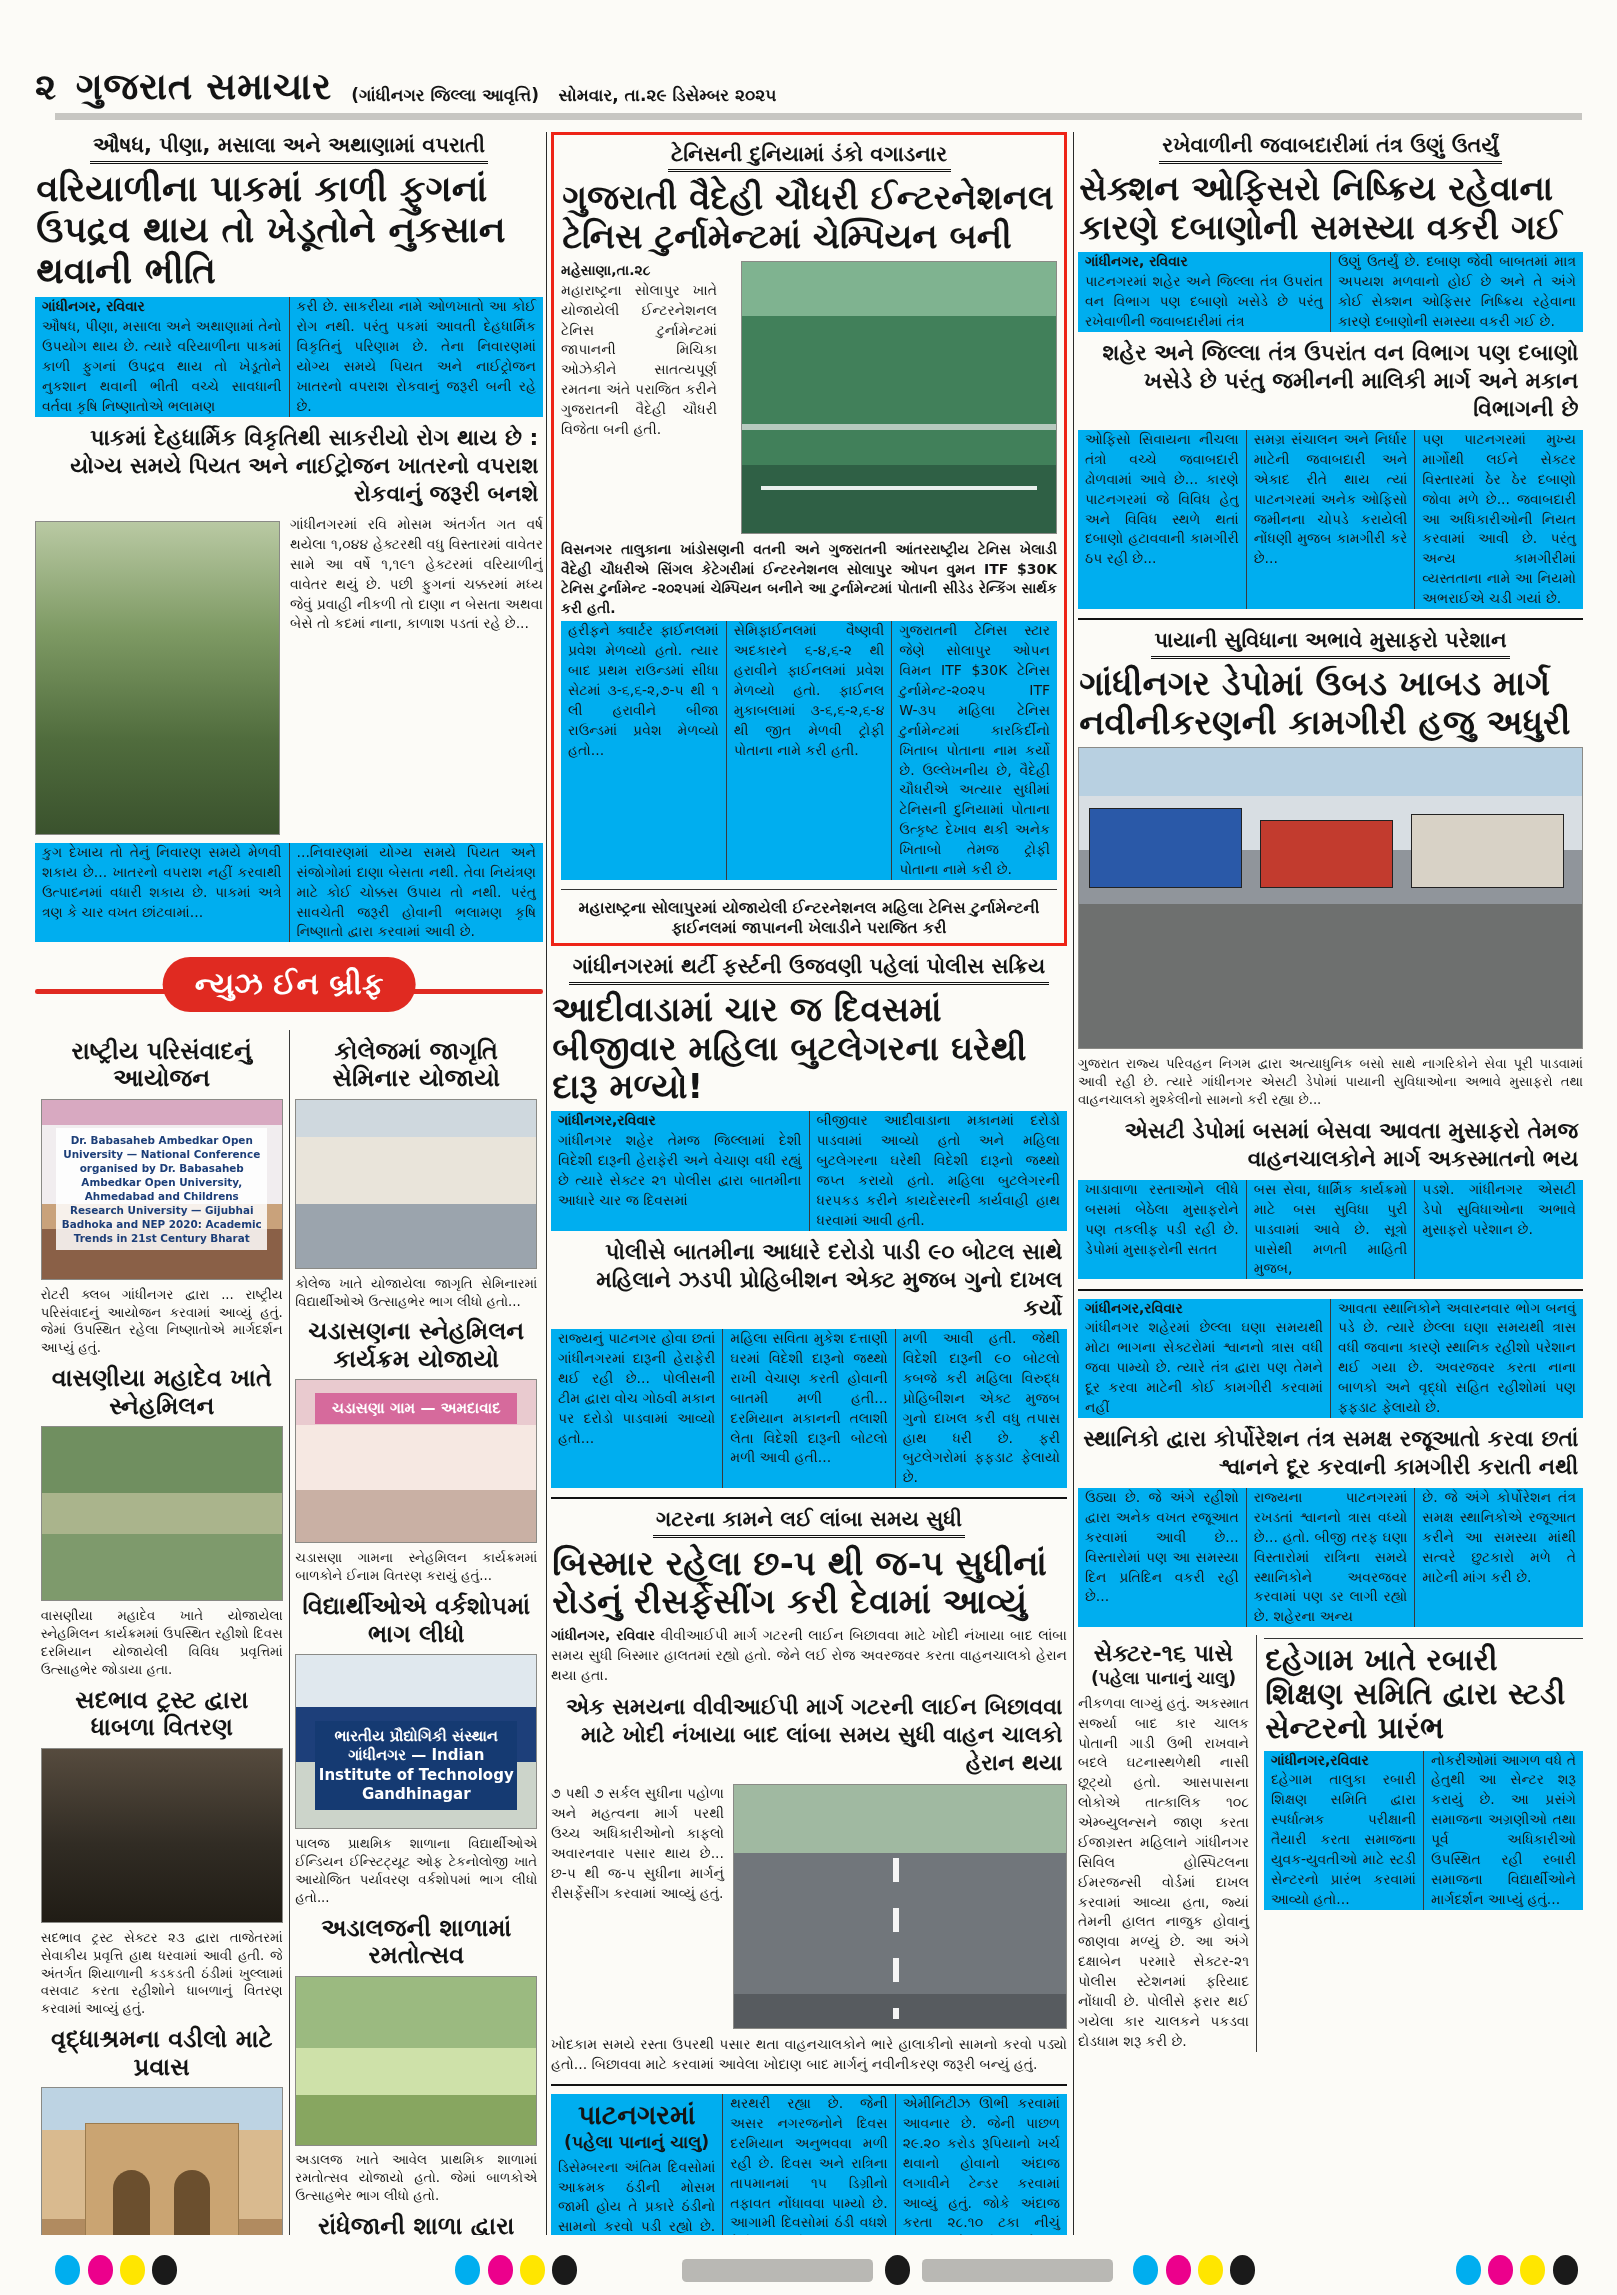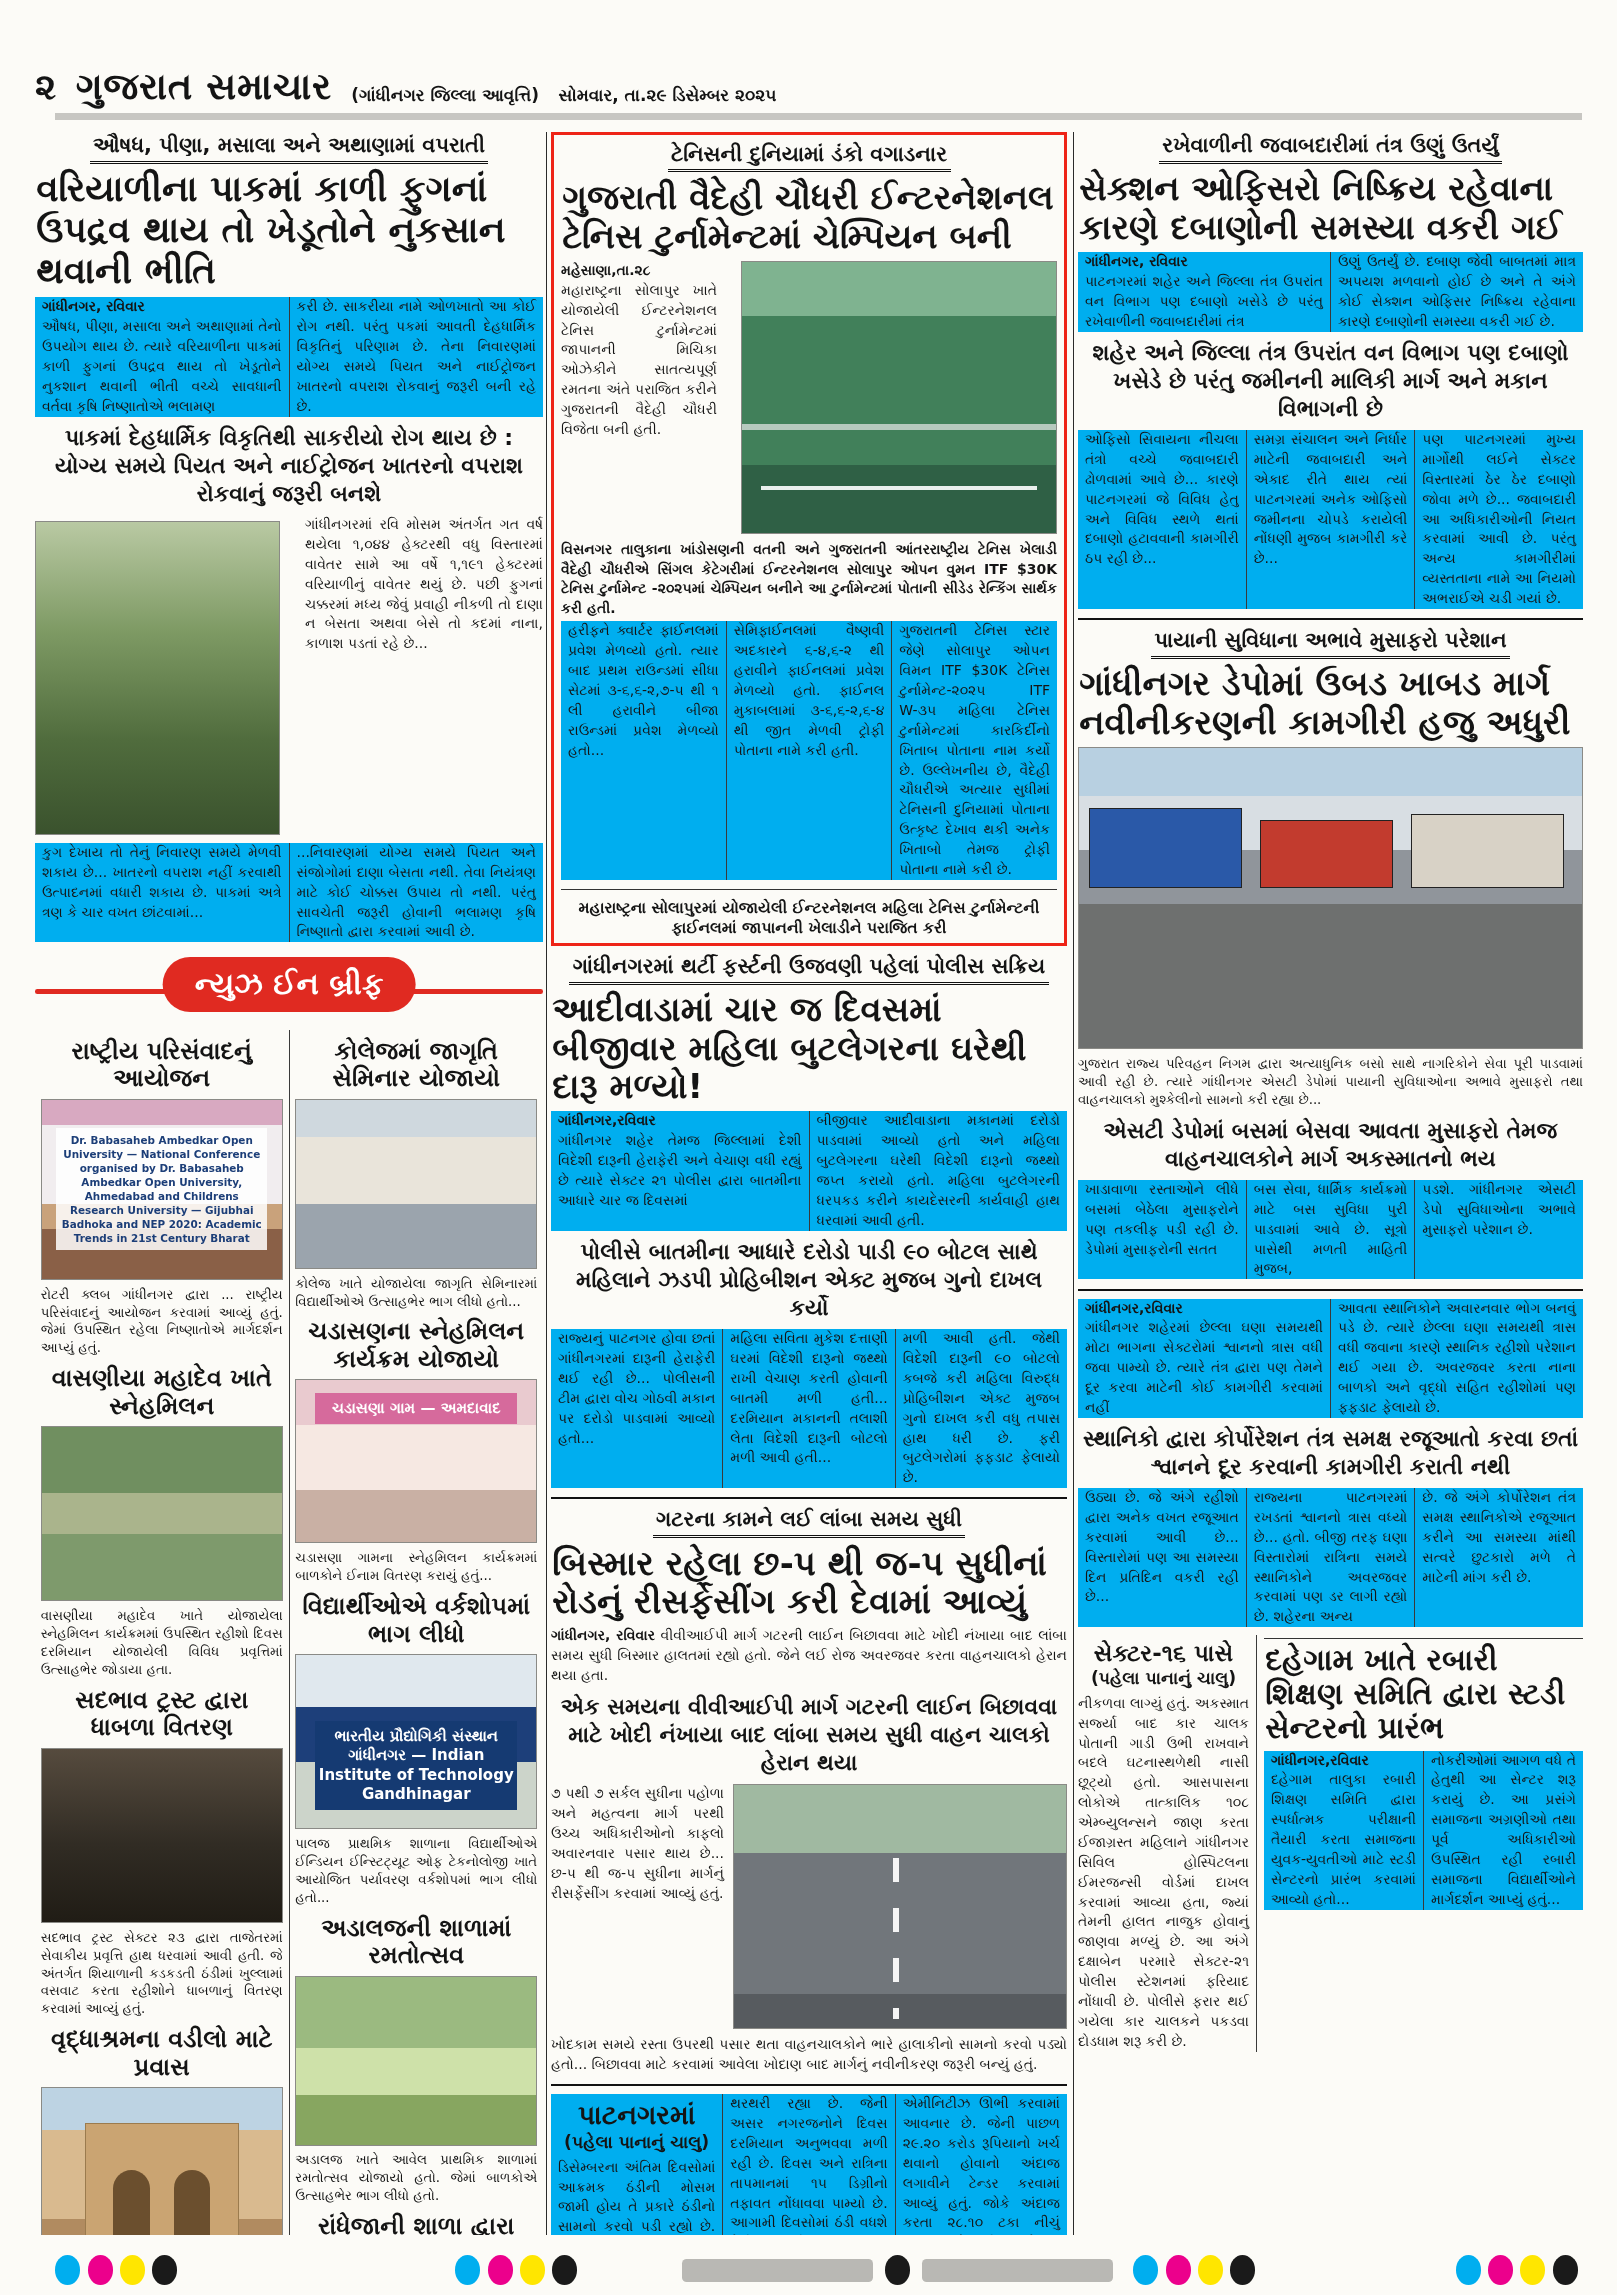--- a/index.html
+++ b/index.html
@@ -18,21 +18,21 @@
   .zone{position:absolute;top:132px;height:2103px;overflow:hidden}
   #zl{left:35px;width:508px}
   #zm{left:551px;width:516px}
   #zr{left:1078px;width:505px}
   .vrule{position:absolute;top:132px;height:2103px;width:1.2px;background:#2a2a2a}
 
   .kickwrap{text-align:center;margin:1.2px 3.5px 5.8px}
   .kick{display:inline-block;font-weight:bold;font-size:21px;border-bottom:3.5px double #111;padding:0 3.5px 3.5px}
   .hl{font-weight:bold;text-align:left;line-height:1.13;margin:2.3px 1.2px 5.8px}
   .hl-64{font-size:36px}.hl-58{font-size:34px}.hl-52{font-size:30px}
-  .cross{font-weight:bold;font-size:22px;text-align:center;line-height:1.28;margin:7px 4.6px}
+  .cross{font-weight:bold;font-size:22px;text-align:right;line-height:1.28;margin:7px 4.6px}
   .dl{font-weight:bold}
   .bd{font-size:14px;line-height:1.42;text-align:justify}
   .cols{display:flex;margin:2.3px 0}
   .cols .c{flex:1;padding:0 7px}
   .cols .c + .c{border-left:1.2px solid #3a3a3a}
   .hsep{border:0;border-top:2.3px solid #111;margin:9.2px 0 8px}
   .thin{border-top:1.2px solid #333}
 
   .photo{position:relative;border:1.2px solid #8a8a86;margin:5.8px 0;overflow:hidden}
   .cap{font-size:13.3px;line-height:1.35;text-align:justify;margin:3.5px 0 8px}
@@ -112,21 +112,21 @@
       <div class="cols">
         <div class="c">
           <div class="bd"><span class="dl">ગાંધીનગર, રવિવાર</span></div>
           <div class="bd">ઔષધ, પીણા, મસાલા અને અથાણામાં તેનો ઉપયોગ થાય છે. ત્યારે વરિયાળીના પાકમાં કાળી ફુગનાં ઉપદ્રવ થાય તો ખેડૂતોને નુકશાન થવાની ભીતી વચ્ચે સાવધાની વર્તવા કૃષિ નિષ્ણાતોએ ભલામણ</div>
         </div>
         <div class="c">
             <div class="bd">કરી છે. સાકરીયા નામે ઓળખાતો આ કોઈ રોગ નથી. પરંતુ પકમાં આવતી દેહધાર્મિક વિકૃતિનું પરિણામ છે. તેના નિવારણમાં યોગ્ય સમયે પિયત અને નાઈટ્રોજન ખાતરનો વપરાશ રોકવાનું જરૂરી બની રહે છે.</div>
           </div>
       </div>
       <div class="cross">પાકમાં દેહધાર્મિક વિકૃતિથી સાકરીયો રોગ થાય છે : યોગ્ય સમયે પિયત અને નાઈટ્રોજન ખાતરનો વપરાશ રોકવાનું જરૂરી બનશે</div>
-      <div style="display:flex;gap:25px">
+      <div style="display:flex;gap:10px">
         <div class="photo p-fennel" style="width:243px;height:312px;flex:none"></div>
         <div class="bd" style="flex:1">ગાંધીનગરમાં રવિ મોસમ અંતર્ગત ગત વર્ષ થયેલા ૧,૦૪૪ હેક્ટરથી વધુ વિસ્તારમાં વાવેતર સામે આ વર્ષે ૧,૧૯૧ હેક્ટરમાં વરિયાળીનું વાવેતર થયું છે. પછી ફુગનાં ચક્કરમાં મધ્ય જેવું પ્રવાહી નીકળી તો દાણા ન બેસતા અથવા બેસે તો કદમાં નાના, કાળાશ પડતાં રહે છે...</div>
       </div>
       <div class="cols">
         <div class="c">
             <div class="bd">કુગ દેખાય તો તેનું નિવારણ સમયે મેળવી શકાય છે... ખાતરનો વપરાશ નહીં કરવાથી ઉત્પાદનમાં વધારી શકાય છે. પાકમાં અત્રે ત્રણ કે ચાર વખત છાંટવામાં...</div>
           </div>
         <div class="c">
             <div class="bd">...નિવારણમાં યોગ્ય સમયે પિયત અને સંજોગોમાં દાણા બેસતા નથી. તેવા નિયંત્રણ માટે કોઈ ચોક્કસ ઉપાય તો નથી. પરંતુ સાવચેતી જરૂરી હોવાની ભલામણ કૃષિ નિષ્ણાતો દ્વારા કરવામાં આવી છે.</div>
           </div>

